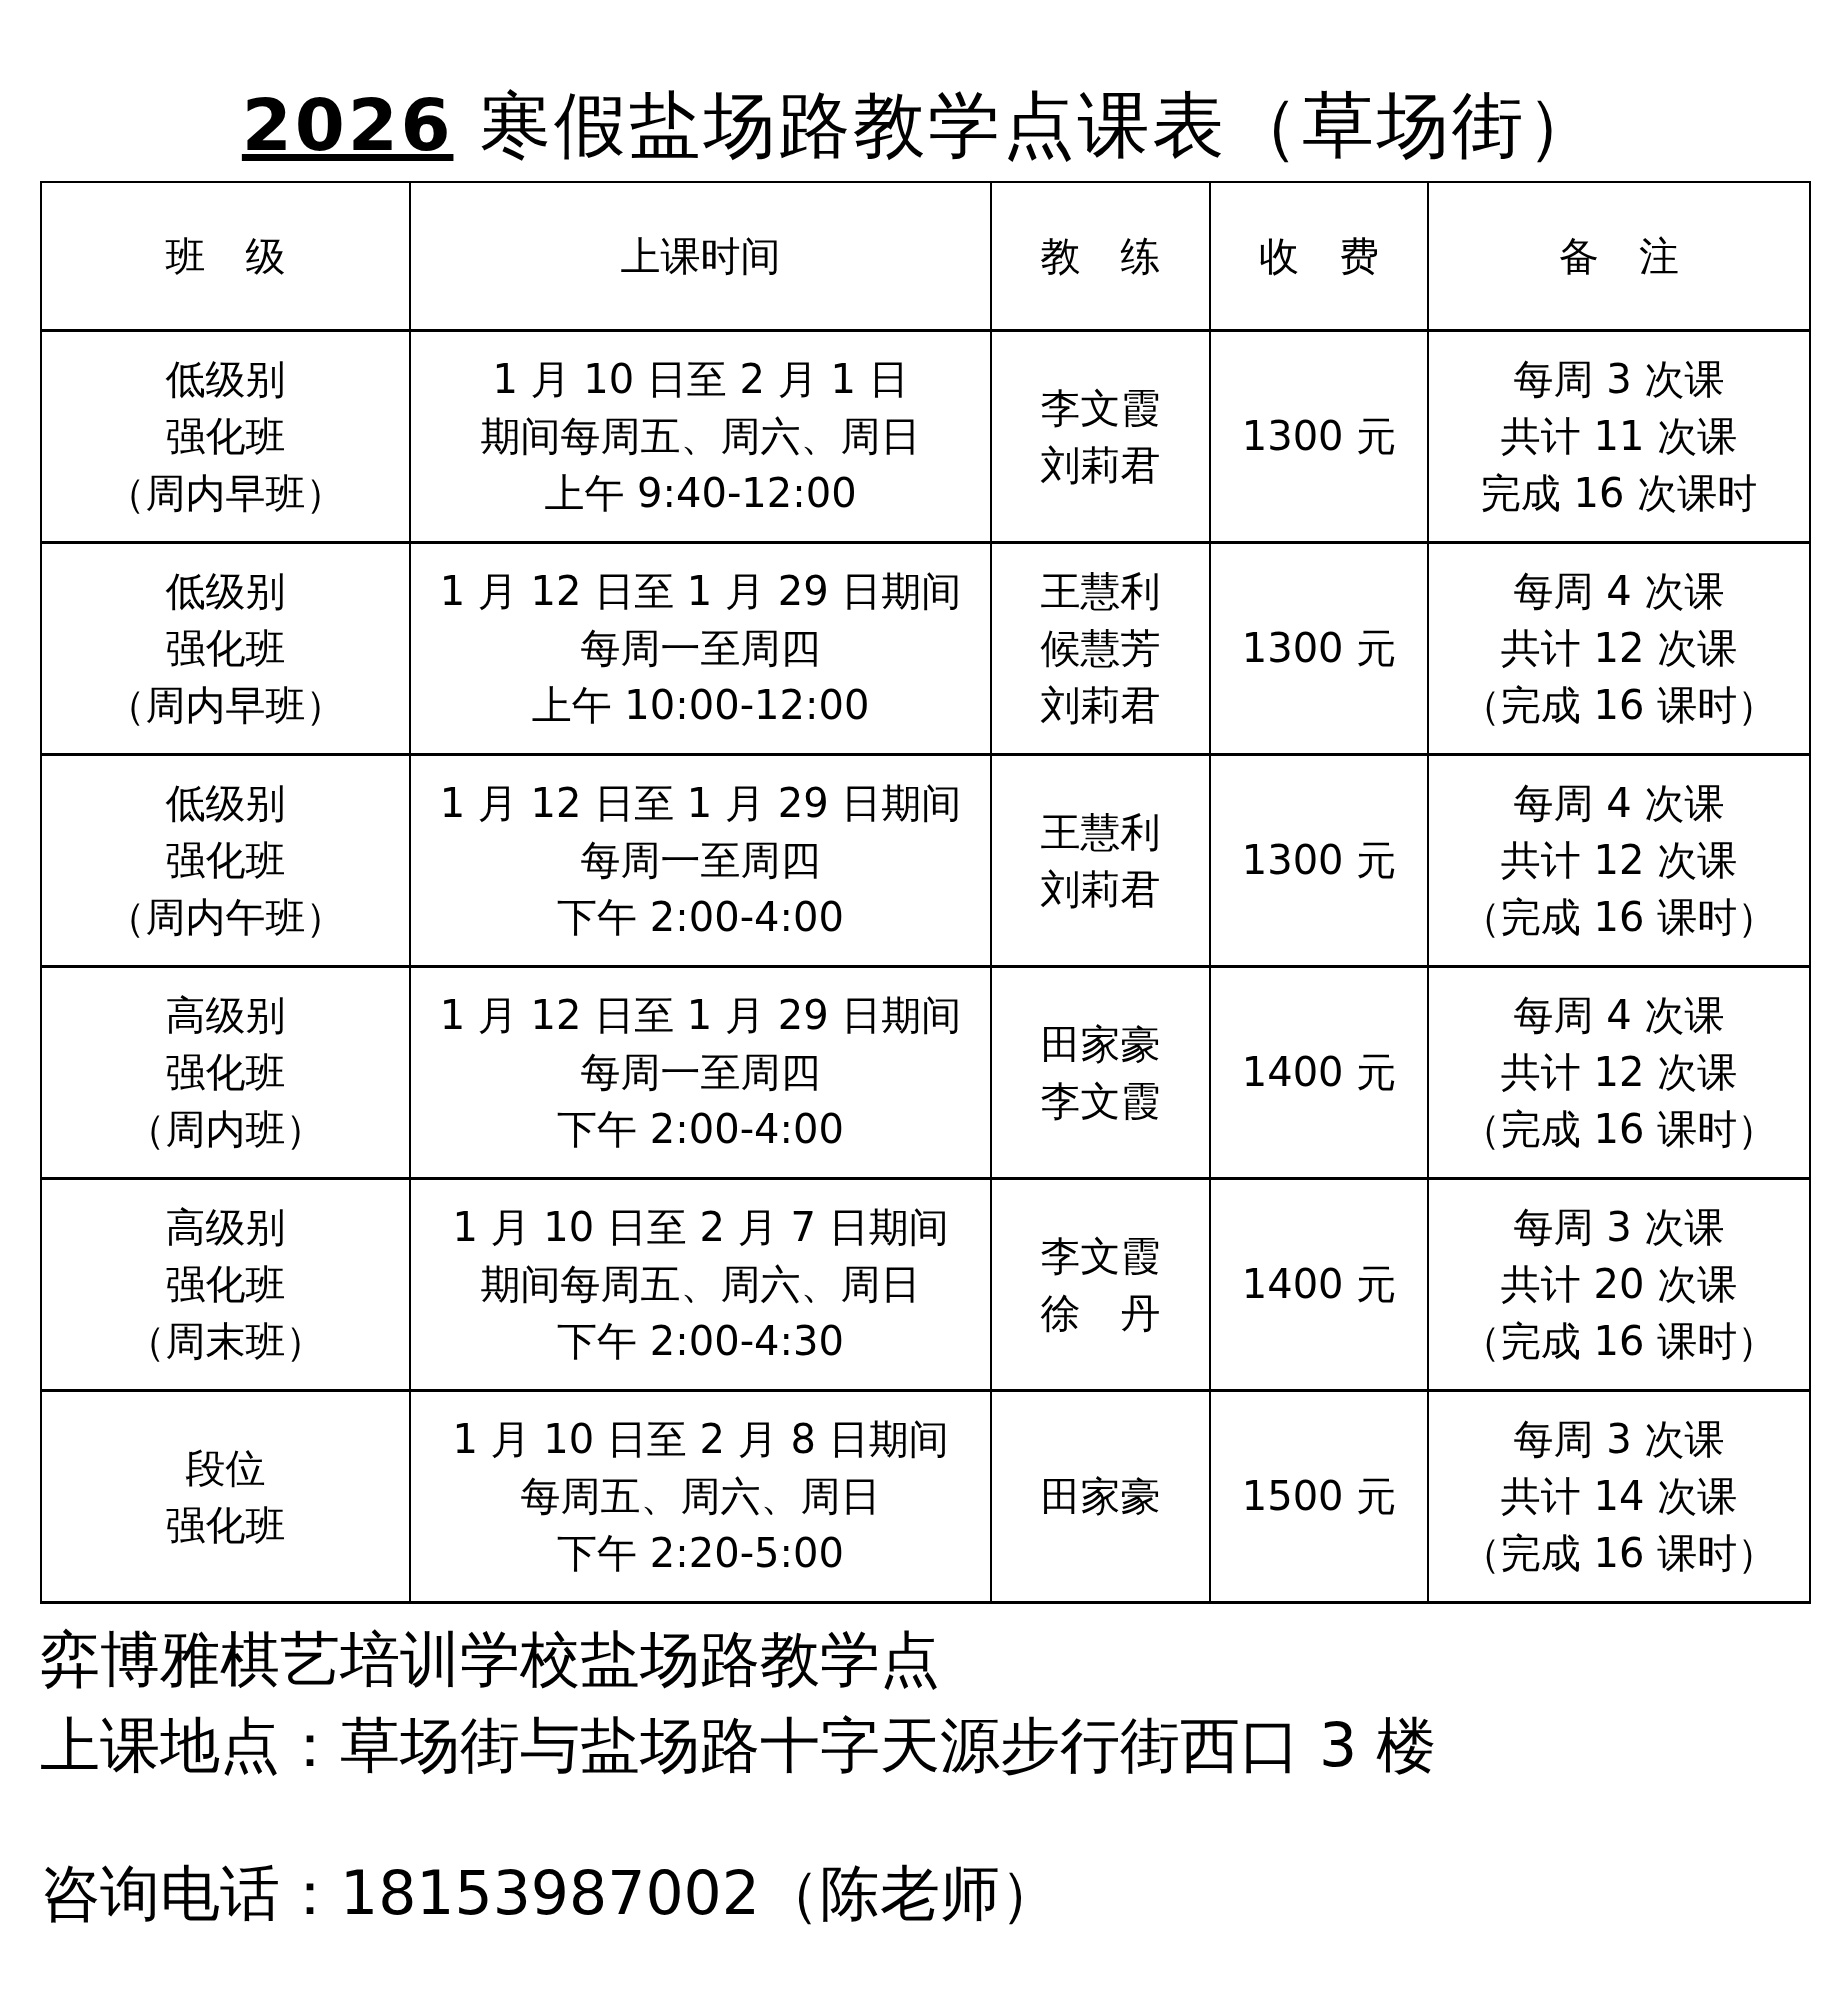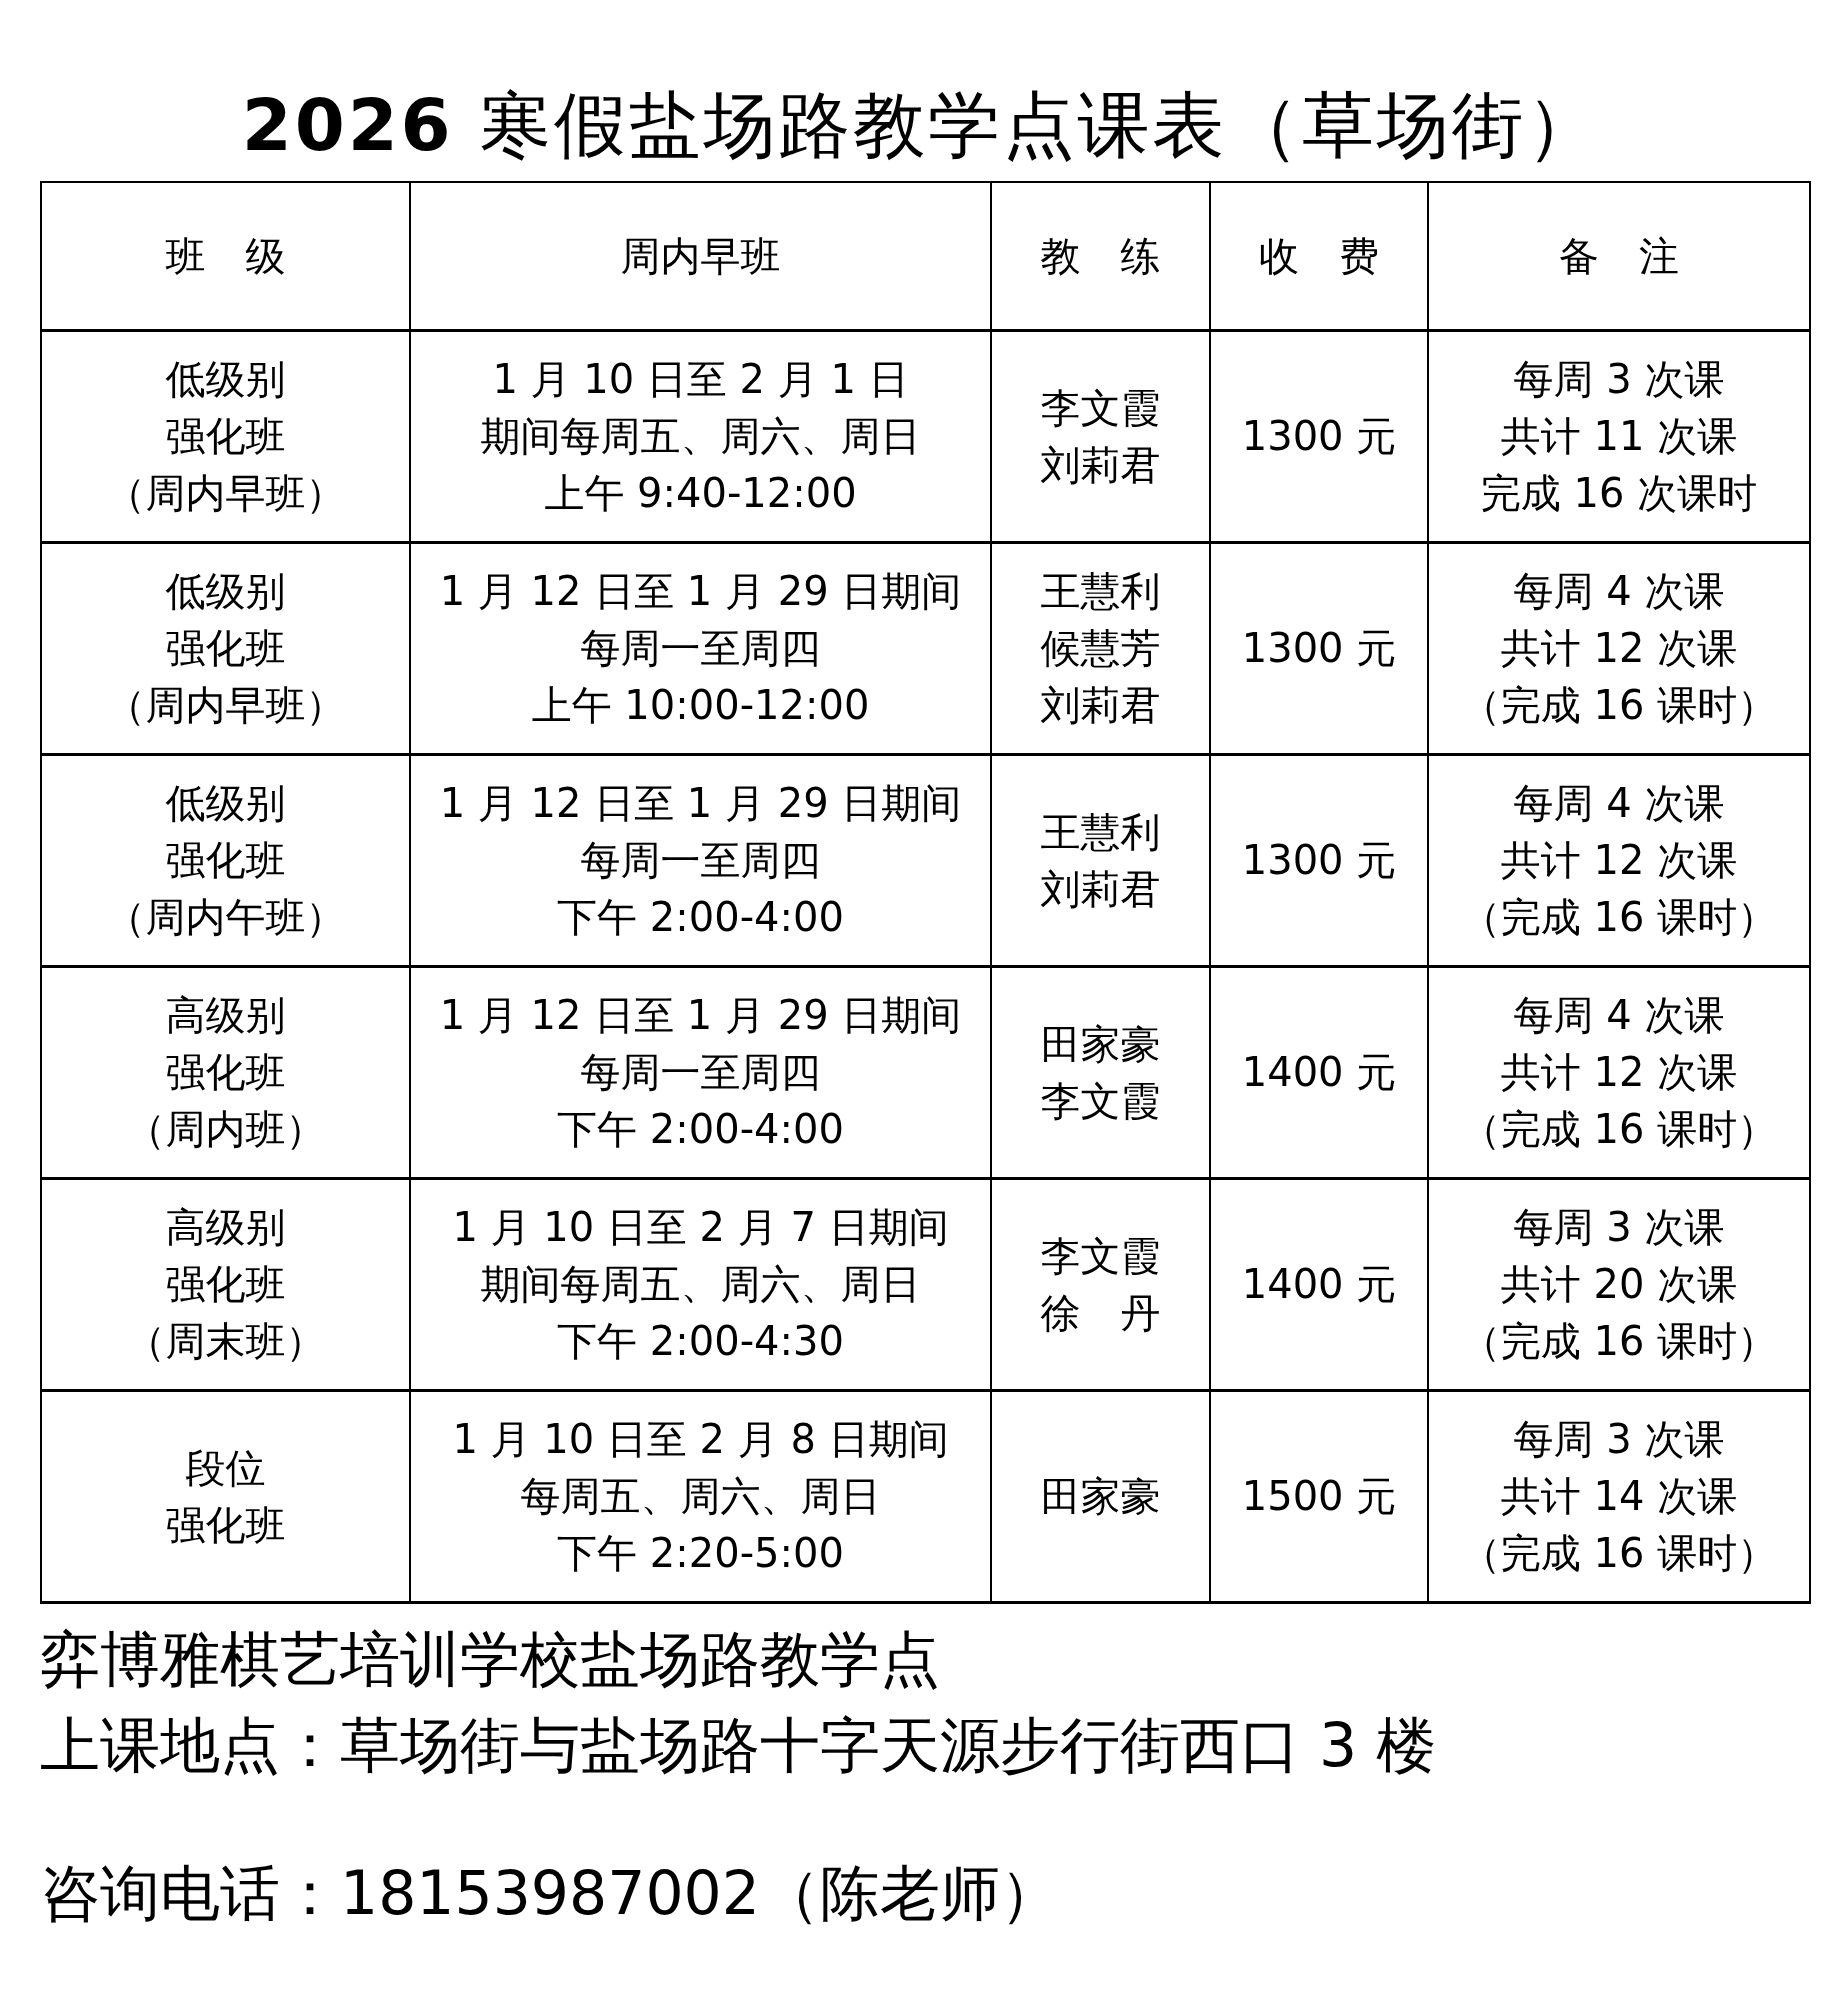--- a/index.html
+++ b/index.html
@@ -4,21 +4,21 @@
 <style>
   html, body { margin: 0; padding: 0; background: #ffffff; }
   body {
     width: 1843px; height: 1995px; position: relative; overflow: hidden;
     font-family: "DejaVu Sans", "Liberation Sans", sans-serif; color: #000000;
   }
   .title {
     position: absolute; left: 0; top: 81px; width: 1843px; text-align: center;
     font-size: 72px; line-height: 89px; font-weight: normal; letter-spacing: 2.8px;
   }
-  .title .num { font-weight: bold; }
+  .title .num { font-weight: bold; text-decoration: underline; }
   table.schedule {
     position: absolute; left: 40px; top: 181px; width: 1769px;
     border-collapse: collapse; table-layout: fixed;
   }
   table.schedule td, table.schedule th {
     border: 2.1px solid #000000; text-align: center; vertical-align: middle;
     font-weight: normal; font-size: 40px; line-height: 57px; padding: 0;
   }
   table.schedule th { height: 146px; letter-spacing: 0; }
   table.schedule tr.data td { height: 209px; }
@@ -38,21 +38,21 @@
   <colgroup>
     <col style="width:369px">
       <col style="width:581px">
       <col style="width:219px">
       <col style="width:218px">
       <col style="width:382px">
   </colgroup>
   <thead>
     <tr>
       <th>班　级</th>
-      <th>周内早班</th>
+      <th>上课时间</th>
       <th>教　练</th>
       <th>收　费</th>
       <th>备　注</th>
     </tr>
   </thead>
   <tbody id="rows">
       <tr class="data">
         <td>
           <span class="line">低级别</span>
           <span class="line">强化班</span>

